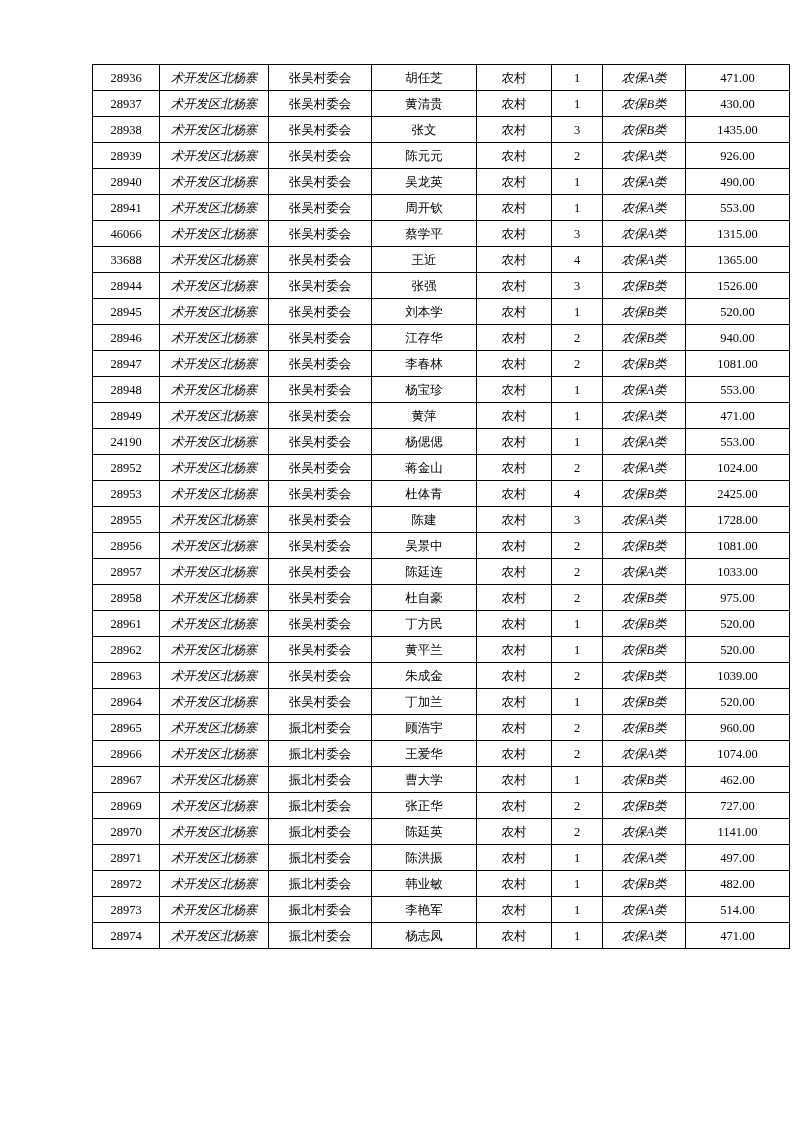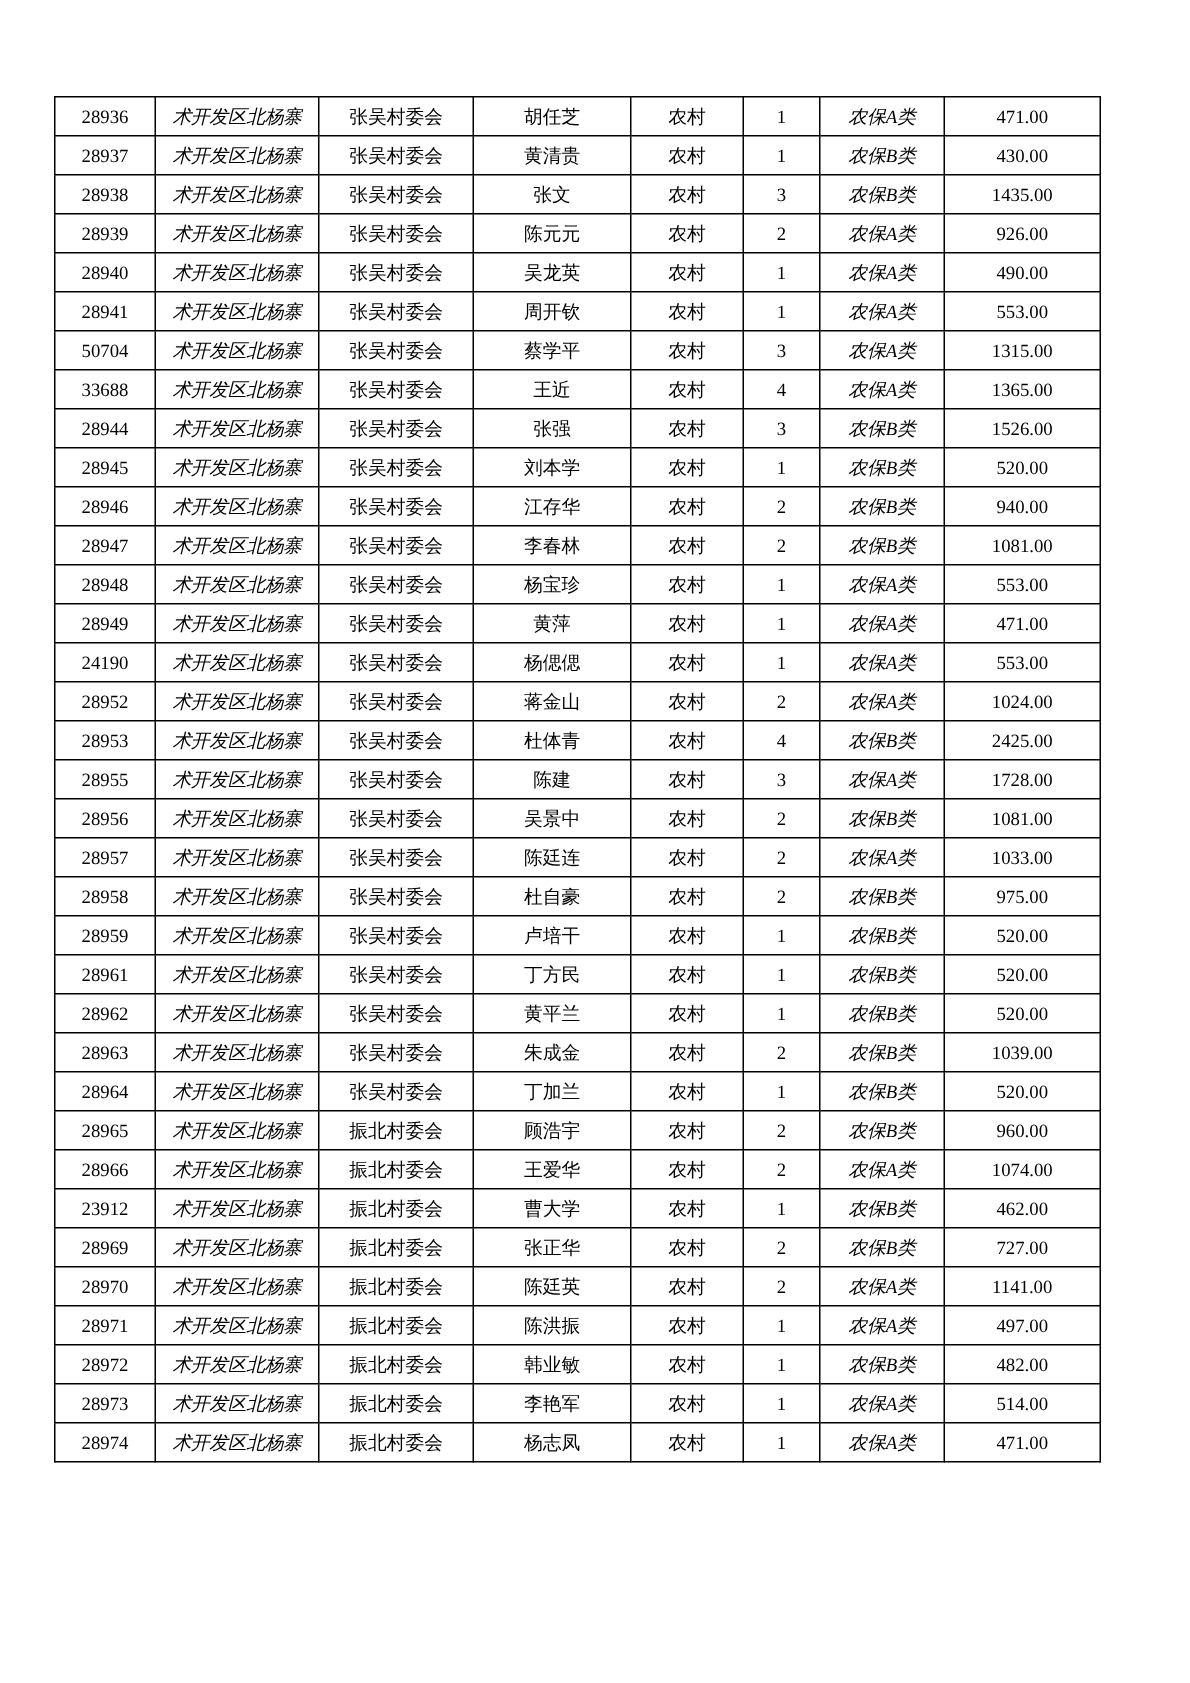--- a/index.html
+++ b/index.html
@@ -11,21 +11,21 @@
     width: 793px;
     height: 1122px;
     font-family: "Liberation Serif", "DejaVu Serif", serif;
     color: #000000;
   }
   .page {
     width: 793px;
     height: 1122px;
     position: relative;
     box-sizing: border-box;
-    padding: 64px 68px 0 36px;
+    padding: 64px 68px 0 92px;
   }
   table.data-table {
     border-collapse: collapse;
     table-layout: fixed;
     width: 657px;
     margin: 0;
   }
   table.data-table td {
     border: 1px solid #000000;
     height: 25px;
@@ -112,21 +112,21 @@
           <td class="col-id">28941</td>
           <td class="col-region"><span class="region-text">术开发区北杨寨</span></td>
           <td class="col-village">张吴村委会</td>
           <td class="col-name">周开钦</td>
           <td class="col-type">农村</td>
           <td class="col-count">1</td>
           <td class="col-cat">农保A类</td>
           <td class="col-amount">553.00</td>
         </tr>
         <tr>
-          <td class="col-id">50704</td>
+          <td class="col-id">46066</td>
           <td class="col-region"><span class="region-text">术开发区北杨寨</span></td>
           <td class="col-village">张吴村委会</td>
           <td class="col-name">蔡学平</td>
           <td class="col-type">农村</td>
           <td class="col-count">3</td>
           <td class="col-cat">农保A类</td>
           <td class="col-amount">1315.00</td>
         </tr>
         <tr>
           <td class="col-id">33688</td>
@@ -262,91 +262,81 @@
           <td class="col-id">28958</td>
           <td class="col-region"><span class="region-text">术开发区北杨寨</span></td>
           <td class="col-village">张吴村委会</td>
           <td class="col-name">杜自豪</td>
           <td class="col-type">农村</td>
           <td class="col-count">2</td>
           <td class="col-cat">农保B类</td>
           <td class="col-amount">975.00</td>
         </tr>
         <tr>
-          <td class="col-id">28959</td>
-          <td class="col-region"><span class="region-text">术开发区北杨寨</span></td>
-          <td class="col-village">张吴村委会</td>
-          <td class="col-name">卢培干</td>
+          <td class="col-id">28961</td>
+          <td class="col-region"><span class="region-text">术开发区北杨寨</span></td>
+          <td class="col-village">张吴村委会</td>
+          <td class="col-name">丁方民</td>
           <td class="col-type">农村</td>
           <td class="col-count">1</td>
           <td class="col-cat">农保B类</td>
           <td class="col-amount">520.00</td>
         </tr>
         <tr>
-          <td class="col-id">28961</td>
-          <td class="col-region"><span class="region-text">术开发区北杨寨</span></td>
-          <td class="col-village">张吴村委会</td>
-          <td class="col-name">丁方民</td>
+          <td class="col-id">28962</td>
+          <td class="col-region"><span class="region-text">术开发区北杨寨</span></td>
+          <td class="col-village">张吴村委会</td>
+          <td class="col-name">黄平兰</td>
           <td class="col-type">农村</td>
           <td class="col-count">1</td>
           <td class="col-cat">农保B类</td>
           <td class="col-amount">520.00</td>
         </tr>
         <tr>
-          <td class="col-id">28962</td>
-          <td class="col-region"><span class="region-text">术开发区北杨寨</span></td>
-          <td class="col-village">张吴村委会</td>
-          <td class="col-name">黄平兰</td>
+          <td class="col-id">28963</td>
+          <td class="col-region"><span class="region-text">术开发区北杨寨</span></td>
+          <td class="col-village">张吴村委会</td>
+          <td class="col-name">朱成金</td>
+          <td class="col-type">农村</td>
+          <td class="col-count">2</td>
+          <td class="col-cat">农保B类</td>
+          <td class="col-amount">1039.00</td>
+        </tr>
+        <tr>
+          <td class="col-id">28964</td>
+          <td class="col-region"><span class="region-text">术开发区北杨寨</span></td>
+          <td class="col-village">张吴村委会</td>
+          <td class="col-name">丁加兰</td>
           <td class="col-type">农村</td>
           <td class="col-count">1</td>
           <td class="col-cat">农保B类</td>
           <td class="col-amount">520.00</td>
         </tr>
         <tr>
-          <td class="col-id">28963</td>
-          <td class="col-region"><span class="region-text">术开发区北杨寨</span></td>
-          <td class="col-village">张吴村委会</td>
-          <td class="col-name">朱成金</td>
-          <td class="col-type">农村</td>
-          <td class="col-count">2</td>
-          <td class="col-cat">农保B类</td>
-          <td class="col-amount">1039.00</td>
-        </tr>
-        <tr>
-          <td class="col-id">28964</td>
-          <td class="col-region"><span class="region-text">术开发区北杨寨</span></td>
-          <td class="col-village">张吴村委会</td>
-          <td class="col-name">丁加兰</td>
-          <td class="col-type">农村</td>
-          <td class="col-count">1</td>
-          <td class="col-cat">农保B类</td>
-          <td class="col-amount">520.00</td>
-        </tr>
-        <tr>
           <td class="col-id">28965</td>
           <td class="col-region"><span class="region-text">术开发区北杨寨</span></td>
           <td class="col-village">振北村委会</td>
           <td class="col-name">顾浩宇</td>
           <td class="col-type">农村</td>
           <td class="col-count">2</td>
           <td class="col-cat">农保B类</td>
           <td class="col-amount">960.00</td>
         </tr>
         <tr>
           <td class="col-id">28966</td>
           <td class="col-region"><span class="region-text">术开发区北杨寨</span></td>
           <td class="col-village">振北村委会</td>
           <td class="col-name">王爱华</td>
           <td class="col-type">农村</td>
           <td class="col-count">2</td>
           <td class="col-cat">农保A类</td>
           <td class="col-amount">1074.00</td>
         </tr>
         <tr>
-          <td class="col-id">23912</td>
+          <td class="col-id">28967</td>
           <td class="col-region"><span class="region-text">术开发区北杨寨</span></td>
           <td class="col-village">振北村委会</td>
           <td class="col-name">曹大学</td>
           <td class="col-type">农村</td>
           <td class="col-count">1</td>
           <td class="col-cat">农保B类</td>
           <td class="col-amount">462.00</td>
         </tr>
         <tr>
           <td class="col-id">28969</td>

